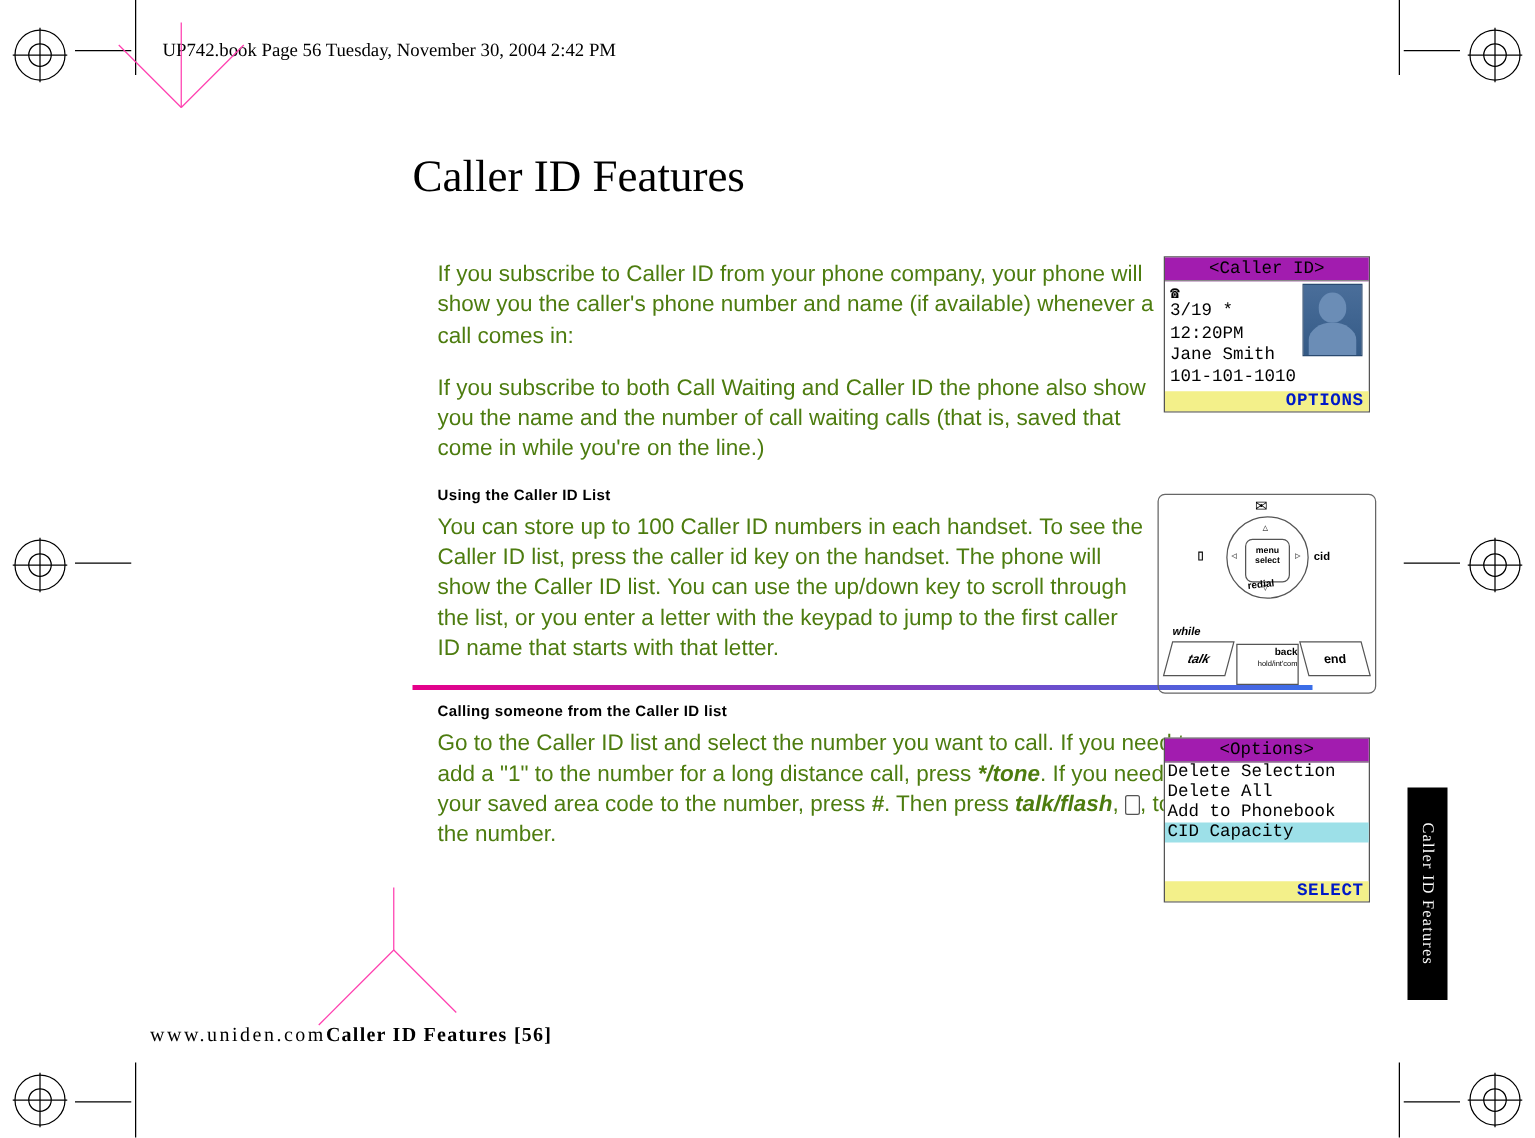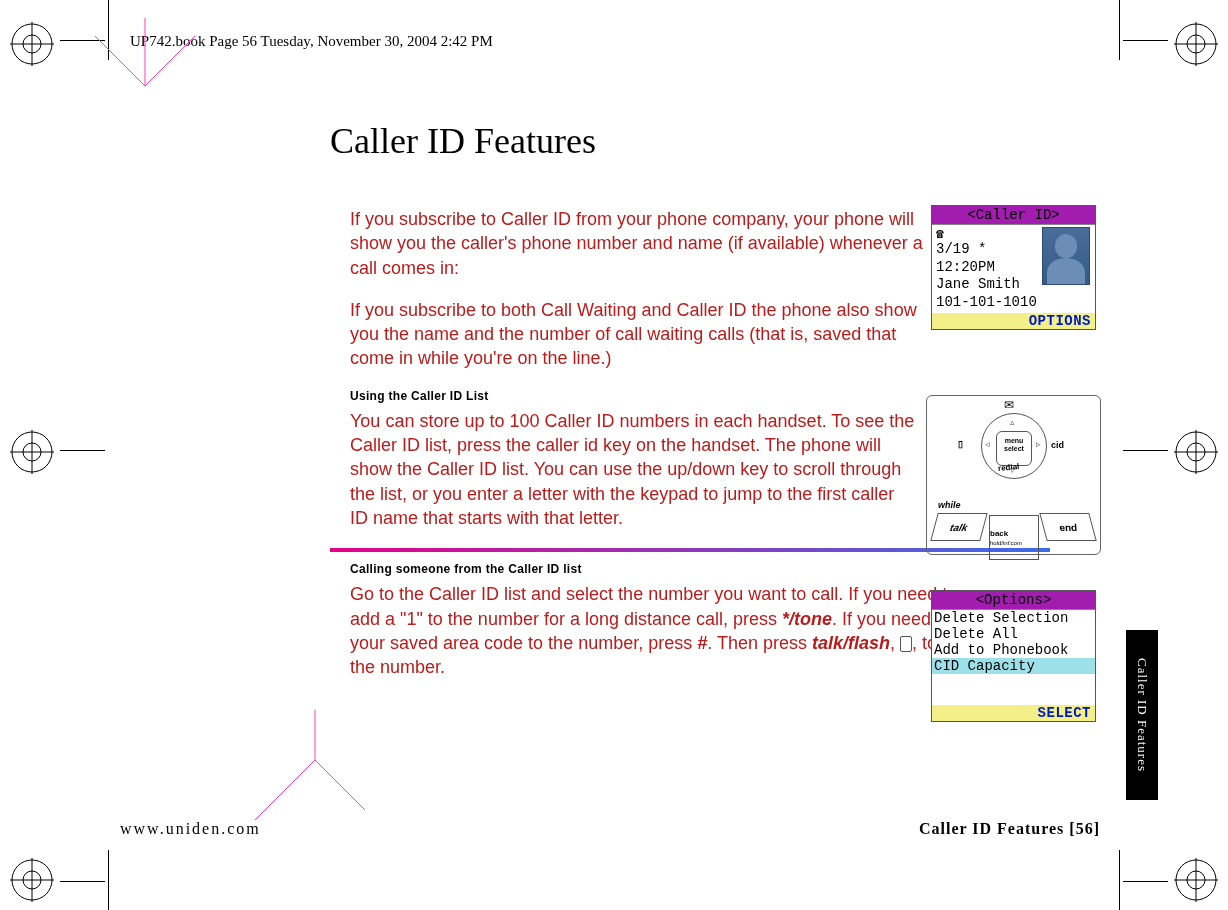--- a/index.html
+++ b/index.html
@@ -10,28 +10,28 @@
   .crop.bl{bottom:8px;left:10px}.crop.br{bottom:8px;right:10px}
   .reg-line{position:absolute;background:#000}
   .reg-h1{top:40px;left:60px;width:45px;height:1px}.reg-h2{top:40px;right:60px;width:45px;height:1px}
   .reg-v1{top:0;left:108px;width:1px;height:60px}.reg-v2{top:0;right:108px;width:1px;height:60px}
   .reg-h3{top:450px;left:60px;width:45px;height:1px}.reg-h4{top:450px;right:60px;width:45px;height:1px}
   .reg-h5{bottom:28px;left:60px;width:45px;height:1px}.reg-h6{bottom:28px;right:60px;width:45px;height:1px}
   .reg-v3{bottom:0;left:108px;width:1px;height:60px}.reg-v4{bottom:0;right:108px;width:1px;height:60px}
   .hdr{position:absolute;top:33px;left:130px;font-family:"Times New Roman",serif;font-size:15px}
   .page{position:absolute;top:120px;left:330px;width:750px}
   .title{font-family:"Times New Roman",serif;font-size:36px;margin:0 0 45px 0;font-weight:normal}
-  .body-text{font-size:18px;line-height:1.35;margin:0 0 18px 0;max-width:595px;color:#b91c1c}
+  .body-text{font-size:18px;line-height:1.35;margin:0 0 18px 0;max-width:595px;color:#4d7c0f}
   .body-text.narrow{max-width:565px}
   .sub{font-weight:bold;font-size:12px;margin:0 0 6px 0;letter-spacing:.3px}
   .mono{font-family:"Courier New",monospace;font-size:17px}
   .bold{font-weight:bold}
   .ital{font-style:italic}
   .gradline{height:4px;width:720px;margin:6px 0 10px 0;background:linear-gradient(to right,#e6008a,#3a6ee8)}
-  .footer{position:absolute;top:820px;left:120px;width:980px;display:flex;justify-content:space-between;font-family:"Times New Roman",serif;font-size:16px;letter-spacing:2px}
+  .footer{position:absolute;top:820px;left:120px;width:980px;display:flex;justify-content:flex-start;font-family:"Times New Roman",serif;font-size:16px;letter-spacing:2px}
   .footer .right{letter-spacing:1px;font-weight:bold}
   .tab{position:absolute;right:70px;top:630px;width:32px;height:170px;background:#000;color:#fff;font-family:"Times New Roman",serif;font-size:13px;display:flex;align-items:center;justify-content:center}
   .tab span{writing-mode:vertical-rl;letter-spacing:1px}
   
   .screen{position:absolute;width:163px;border:1px solid #555;font-family:"Courier New",monospace;font-size:14px;background:#fff}
   .s1{top:205px;right:132px}
   .s2{top:590px;right:132px}
   .scr-title{background:#a21caf;text-align:center;padding:1px 0;border-bottom:1px solid #888;font-size:14px}
   .scr-body{padding:3px 4px 2px 4px;min-height:80px;position:relative}
   .scr-line{white-space:nowrap;line-height:1.25}
@@ -44,21 +44,21 @@
   .opt-sel{background:#9de0e8}
   
   .keypad{position:absolute;top:395px;right:127px;width:175px;height:160px}
   .keypad .outer{position:absolute;inset:0;border:1px solid #666;border-radius:6px}
   .keypad .dpad{position:absolute;left:55px;top:18px;width:64px;height:64px;border:1px solid #555;border-radius:50%}
   .keypad .center{position:absolute;left:70px;top:36px;width:34px;height:28px;border:1px solid #555;border-radius:6px;font-size:7px;line-height:8px;text-align:center;padding-top:5px;font-family:Arial;font-weight:bold}
   .keypad .arr{position:absolute;font-size:9px;color:#555}
   .keypad .lbl{position:absolute;font-family:Arial;font-size:9px;font-weight:bold}
   .keypad .btn{position:absolute;width:48px;height:26px;border:1px solid #555;transform:skewX(-15deg);font-family:Arial;font-size:10px;font-weight:bold;font-style:italic;display:flex;align-items:center;justify-content:center}
   .keypad .btn.r{transform:skewX(15deg)}
-  .keypad .mid{position:absolute;left:63px;top:120px;width:48px;height:30px;border:1px solid #555;font-family:Arial;font-size:8px;text-align:left;padding-top:13px;font-weight:bold}
+  .keypad .mid{position:absolute;left:63px;top:120px;width:48px;height:30px;border:1px solid #555;font-family:Arial;font-size:8px;text-align:right;padding-top:1px;font-weight:bold}
   .redial{position:absolute;left:72px;top:68px;font-family:Arial;font-size:8px;font-weight:bold;transform:rotate(-6deg)}
   .mail-icon{position:absolute;left:78px;top:3px;font-size:12px}
   
   .fold{position:absolute;width:110px;height:110px;pointer-events:none}
   .fold svg{overflow:visible}
 </style>
 </head>
 <body>
 
 <div class="crop tl">

